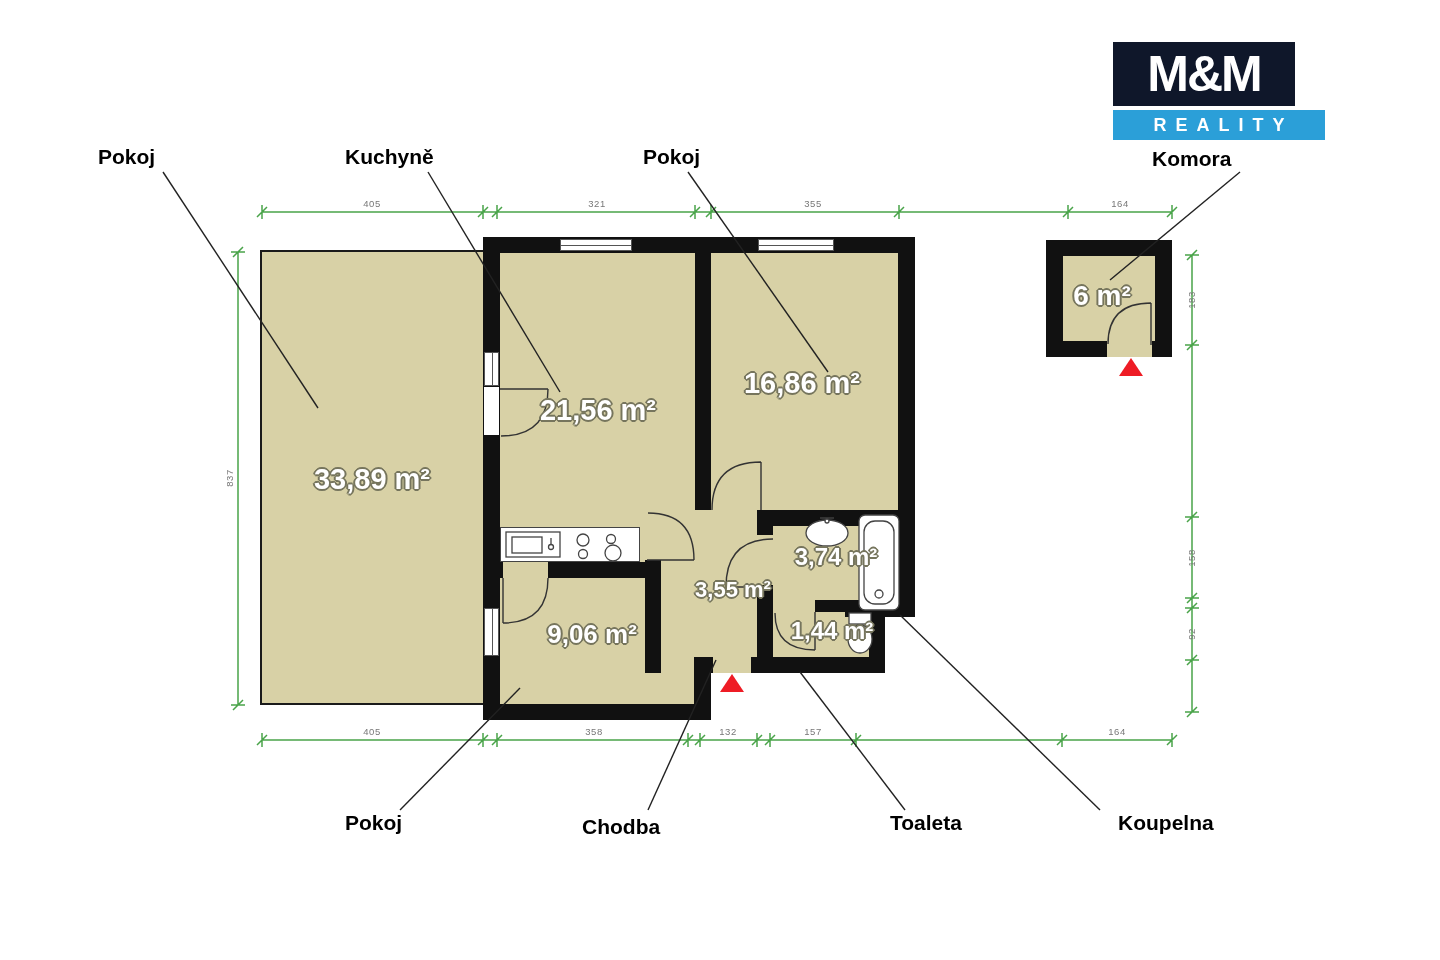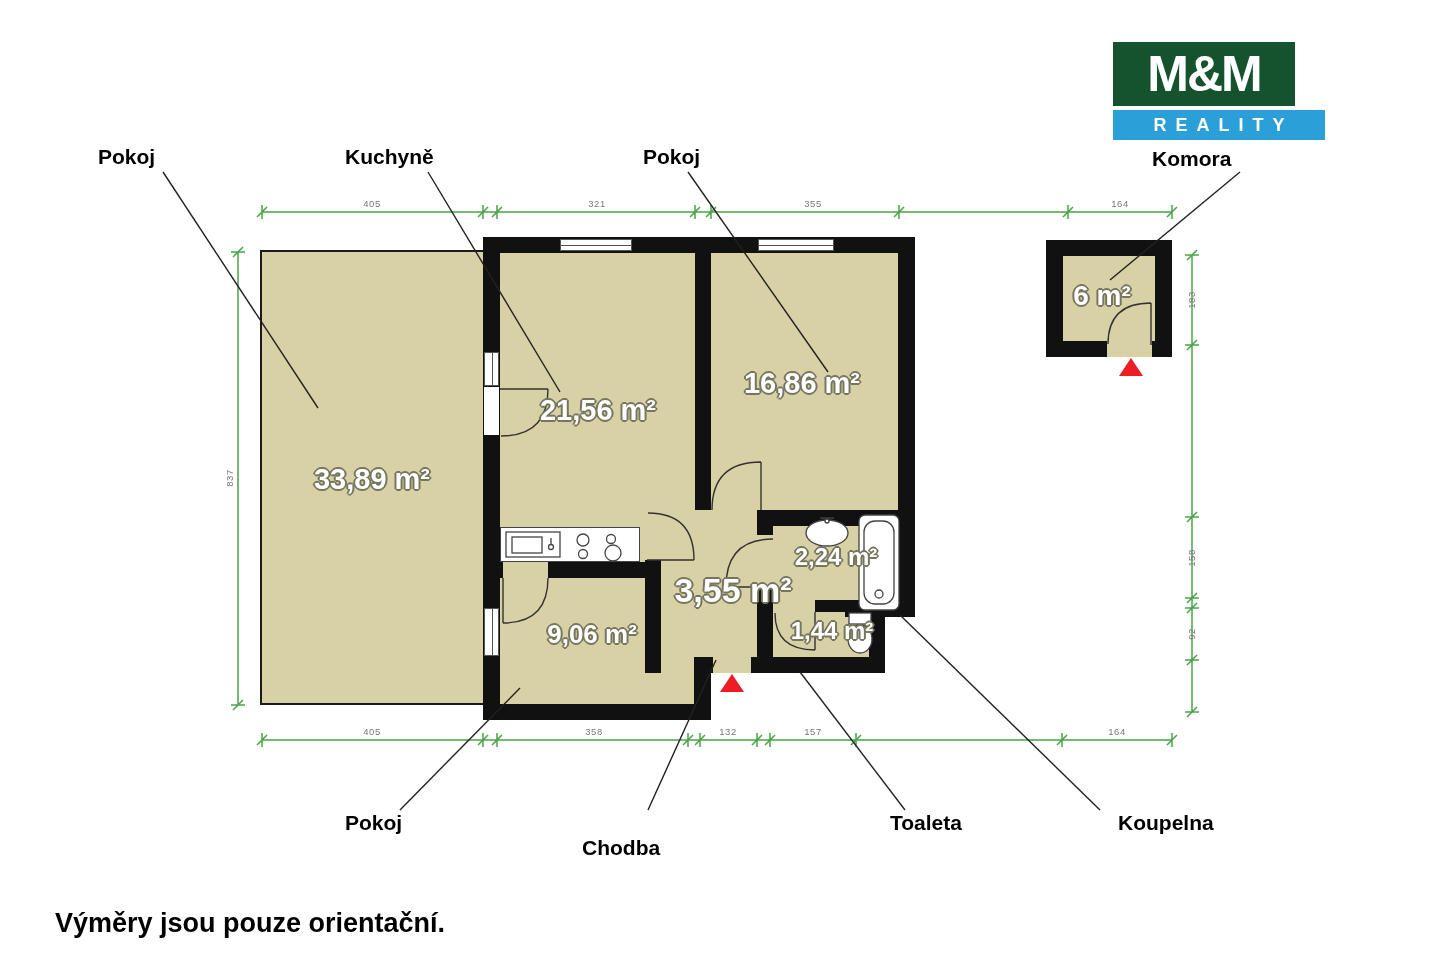--- a/index.html
+++ b/index.html
@@ -16,21 +16,21 @@
     white-space:nowrap;z-index:6;
     text-shadow:-2px 0 0 #76755d,2px 0 0 #76755d,0 -2px 0 #76755d,0 2px 0 #76755d,
                 -1px -1px 0 #76755d,1px -1px 0 #76755d,-1px 1px 0 #76755d,1px 1px 0 #76755d;}
   .callout{position:absolute;color:#000;font-weight:700;font-size:21px;white-space:nowrap;z-index:7;}
   .dim{position:absolute;transform:translate(-50%,-50%);font-size:9.5px;color:#777;
        letter-spacing:.5px;z-index:7;white-space:nowrap;}
   .dim.vert{transform:translate(-50%,-50%) rotate(-90deg);}
   .tri{position:absolute;width:0;height:0;border-left:12px solid transparent;
        border-right:12px solid transparent;border-bottom:18px solid #ee1c25;z-index:6;}
   #svg-overlay{position:absolute;left:0;top:0;z-index:5;pointer-events:none;}
-  .logo-red{position:absolute;left:1113px;top:42px;width:182px;height:64px;background:#14532d;
+  .logo-red{position:absolute;left:1113px;top:42px;width:182px;height:64px;background:#0f172a;
     display:flex;align-items:center;justify-content:center;color:#fff;font-weight:900;
     font-size:50px;letter-spacing:-2px;z-index:8;}
   .logo-blue{position:absolute;left:1113px;top:110px;width:212px;height:30px;background:#2b9fd8;
     display:flex;align-items:center;justify-content:center;color:#fff;font-weight:700;
     font-size:18px;letter-spacing:9px;text-indent:9px;z-index:8;}
   .footer-note{position:absolute;left:55px;top:908px;font-size:27px;font-weight:800;color:#000;z-index:8;}
 </style>
 </head>
 <body>
 
@@ -142,42 +142,41 @@
         <ellipse cx="860" cy="639" rx="12" ry="14" fill="#fff"></ellipse>
       </g>
     </g>
   </svg>
 
   <div class="area-label" style="left:372px;top:479px;font-size:29px;">33,89 m²</div>
   <div class="area-label" style="left:598px;top:410px;font-size:29px;">21,56 m²</div>
   <div class="area-label" style="left:802px;top:383px;font-size:29px;">16,86 m²</div>
   <div class="area-label" style="left:1102px;top:296px;font-size:28px;">6 m²</div>
   <div class="area-label" style="left:592px;top:634px;font-size:26px;">9,06 m²</div>
-  <div class="area-label" style="left:733px;top:590px;font-size:34px;">3,55 m²</div>
-  <div class="area-label" style="left:836px;top:557px;font-size:24px;">2,24 m²</div>
+  <div class="area-label" style="left:733px;top:590px;font-size:22px;">3,55 m²</div>
+  <div class="area-label" style="left:836px;top:557px;font-size:24px;">3,74 m²</div>
   <div class="area-label" style="left:832px;top:631px;font-size:24px;">1,44 m²</div>
 
   <div class="callout" style="left:98px;top:145px;">Pokoj</div>
   <div class="callout" style="left:345px;top:145px;">Kuchyně</div>
   <div class="callout" style="left:643px;top:145px;">Pokoj</div>
   <div class="callout" style="left:1152px;top:147px;">Komora</div>
   <div class="callout" style="left:345px;top:811px;">Pokoj</div>
-  <div class="callout" style="left:582px;top:836px;text-align:center;">Chodba</div>
+  <div class="callout" style="left:582px;top:815px;text-align:center;">Chodba</div>
   <div class="callout" style="left:890px;top:811px;">Toaleta</div>
   <div class="callout" style="left:1118px;top:811px;">Koupelna</div>
 
   <div class="dim" style="left:372px;top:203px;">405</div>
   <div class="dim" style="left:597px;top:203px;">321</div>
   <div class="dim" style="left:805px;top:203px;margin-left:8px;">355</div>
   <div class="dim" style="left:1120px;top:203px;">164</div>
   <div class="dim" style="left:372px;top:731px;">405</div>
   <div class="dim" style="left:594px;top:731px;">358</div>
   <div class="dim" style="left:728px;top:731px;">132</div>
   <div class="dim" style="left:813px;top:731px;">157</div>
   <div class="dim" style="left:1117px;top:731px;">164</div>
   <div class="dim vert" style="left:229px;top:478px;">837</div>
   <div class="dim vert" style="left:1191px;top:300px;">183</div>
   <div class="dim vert" style="left:1191px;top:558px;">158</div>
   <div class="dim vert" style="left:1191px;top:634px;">92</div>
 
-  <div class="footer-note">Výměry jsou pouze orientační.</div>
 
 </div>
 
 </body></html>

